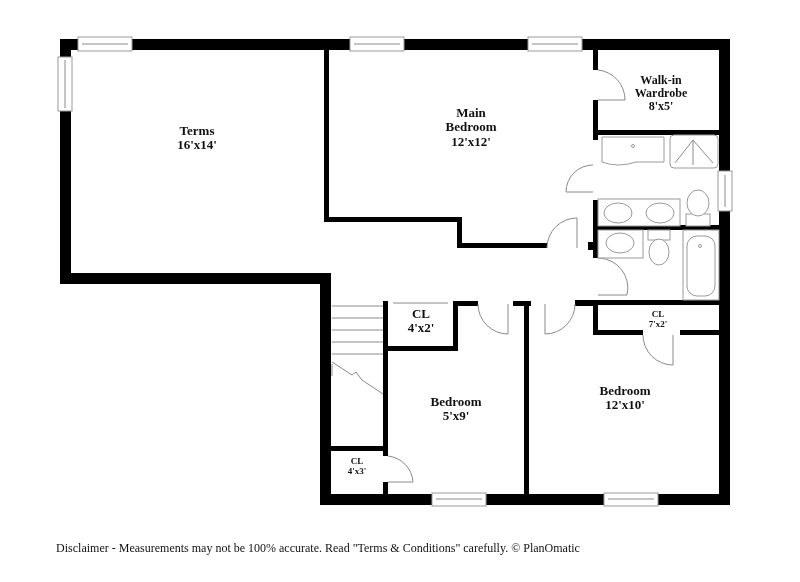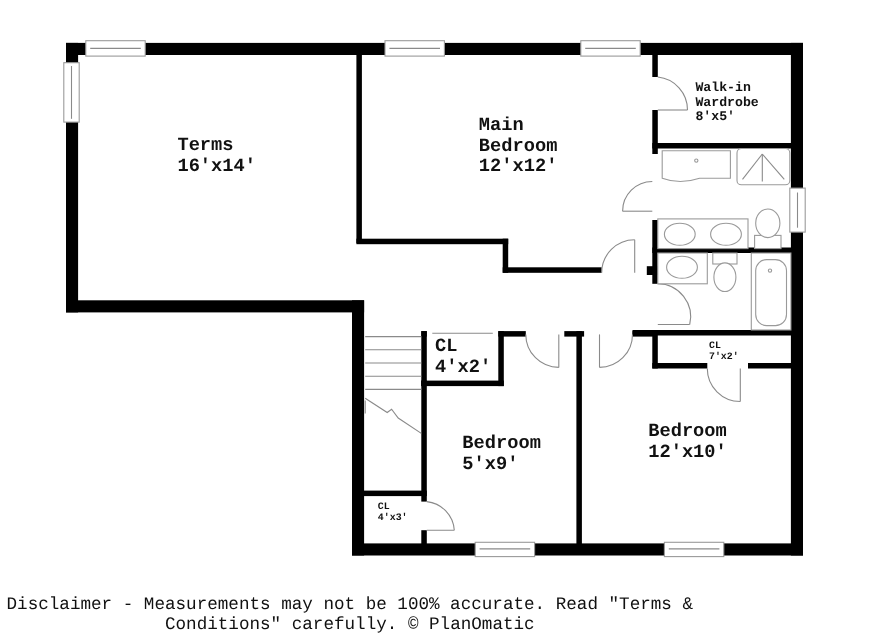--- a/index.html
+++ b/index.html
@@ -2,25 +2,25 @@
 <html><head>
 <meta charset="utf-8">
 <style>
   html, body { margin: 0; padding: 0; background: #ffffff; }
   body { width: 800px; height: 582px; position: relative; overflow: hidden; font-family: "DejaVu Serif", serif; }
   #plan { position: absolute; left: 0; top: 0; width: 800px; height: 582px; }
   .wall { fill: #000000; }
   .fix { fill: #ffffff; stroke: #9a9a9a; stroke-width: 1; }
   .door { fill: none; stroke: #8a8a8a; stroke-width: 1; }
   .win { fill: #ffffff; stroke: #9a9a9a; stroke-width: 1; }
-  .lbl { position: absolute; color: #111; font-family: Liberation Mono, monospace; font-weight: bold; line-height: 1.1; transform: translateX(-50%); white-space: nowrap; }
-  .lbl.big { font-size: 17px; }
+  .lbl { position: absolute; text-align: center; color: #111; font-family: Liberation Serif, serif; font-weight: bold; line-height: 1.1; transform: translateX(-50%); white-space: nowrap; }
+  .lbl.big { font-size: 13px; }
   .lbl.mid { font-size: 12px; }
   .lbl.sm { font-size: 9px; }
-  .disclaimer { position: absolute; left: 0; width: 636px; top: 541px; text-align: center; font-family: Liberation Mono, monospace; font-size: 16px; color: #111; }
+  .disclaimer { position: absolute; left: 0; width: 636px; top: 541px; text-align: center; font-family: Liberation Serif, serif; font-size: 12px; color: #111; }
 </style>
 </head>
 <body>
 
 <svg id="plan" viewBox="0 0 800 582" xmlns="http://www.w3.org/2000/svg">
 
   <g>
 
     <rect class="wall" x="60" y="39" width="670" height="11"></rect>
 

